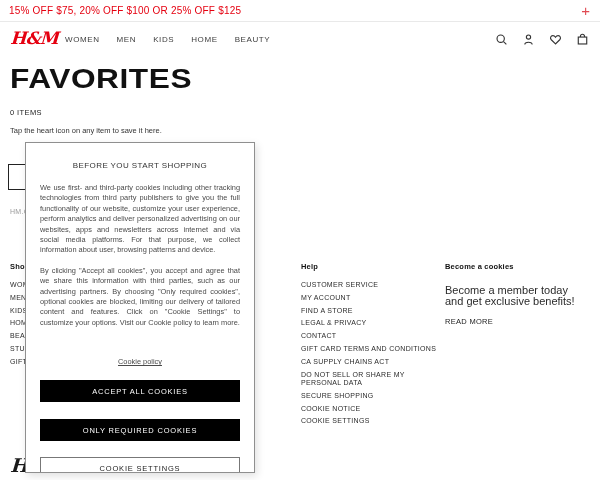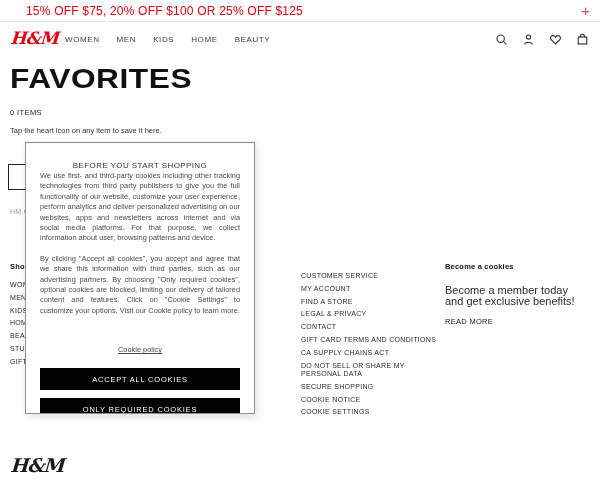--- a/index.html
+++ b/index.html
@@ -10,21 +10,21 @@
     color: #222;
     position: relative;
     overflow: hidden;
   }
   
   .promo {
     position: absolute; top: 0; left: 0; width: 600px; height: 22px;
     border-bottom: 1px solid #e9e9e9;
     display: flex; align-items: center;
   }
-  .promo-text { color: #e50010; font-size: 12px; letter-spacing: .2px; margin-left: 26px; }
+  .promo-text { color: #e50010; font-size: 10px; letter-spacing: .2px; margin-left: 9px; }
   .promo-plus {
     position: absolute; right: 10px; top: 1px;
     color: #e04a52; font-size: 15px; font-weight: 300; line-height: 20px;
     cursor: pointer;
   }
   
   .header { position: absolute; top: 22px; left: 0; width: 600px; height: 36px; background: #fff; }
   .logo {
     position: absolute; left: 12px; top: 6px;
     color: #e50010; font-family: "DejaVu Serif", serif;
@@ -64,32 +64,32 @@
   .read-more { display: inline-block; font-size: 7.5px; color: #222; letter-spacing: .3px; margin-top: 10px; cursor: pointer; }
   .footer-logo {
     position: absolute; left: 12px; top: 454px;
     color: #1a1a1a; font-family: "DejaVu Serif", serif;
     font-style: italic; font-weight: bold; font-size: 19px;
     transform: skewX(-6deg); letter-spacing: -1px;
     cursor: pointer;
   }
   
   .cookie-modal {
-    position: absolute; left: 25px; top: 142px; width: 230px; height: 272px;
+    position: absolute; left: 25px; top: 142px; width: 230px; height: 331px;
     background: #fff; border: 1px solid #8f8f8f;
     box-shadow: 2px 3px 8px rgba(0,0,0,.12);
     padding: 13px 14px; z-index: 10; overflow: hidden;
   }
   .cm-title { text-align: center; font-size: 8px; color: #333; letter-spacing: .4px; margin-top: 5px; }
-  .cm-para { font-size: 7.4px; color: #4a4a4a; line-height: 10.4px; text-align: justify; margin-top: 1px; }
+  .cm-para { font-size: 7.4px; color: #4a4a4a; line-height: 10.4px; text-align: justify; margin-top: 13px; }
   .cm-para + .cm-para { margin-top: 10px; }
   .cm-policy { display: block; text-align: center; margin-top: 22px; }
   .cm-policy span { font-size: 7.4px; color: #4a4a4a; text-decoration: underline; cursor: pointer; }
   .cm-btn {
-    display: block; width: 100%; height: 22px; margin-top: 8px;
+    display: block; width: 100%; height: 22px; margin-top: 17px;
     font-family: "Liberation Sans", sans-serif;
     font-size: 7.5px; letter-spacing: .8px; text-align: center;
     background: #000; color: #fff; border: 1px solid #000; cursor: pointer;
   }
   .cm-btn.first { margin-top: 12px; }
   .cm-btn.outline { background: #fff; color: #222; border: 1px solid #777; margin-top: 16px; }
 </style>
 </head>
 <body>
 
@@ -147,20 +147,21 @@
     <li>MEN</li>
     <li>KIDS</li>
     <li>HOME</li>
     <li>BEAUTY</li>
     <li>STUDENT DISCOUNT</li>
     <li>GIFT CARDS</li>
   </ul>
 </div>
 
 <div class="col-help">
+  <div class="footer-col-heading">Help</div>
   <ul class="footer-list">
     <li>CUSTOMER SERVICE</li>
     <li>MY ACCOUNT</li>
     <li>FIND A STORE</li>
     <li>LEGAL &amp; PRIVACY</li>
     <li>CONTACT</li>
     <li>GIFT CARD TERMS AND CONDITIONS</li>
     <li>CA SUPPLY CHAINS ACT</li>
     <li>DO NOT SELL OR SHARE MY PERSONAL DATA</li>
     <li>SECURE SHOPPING</li>

